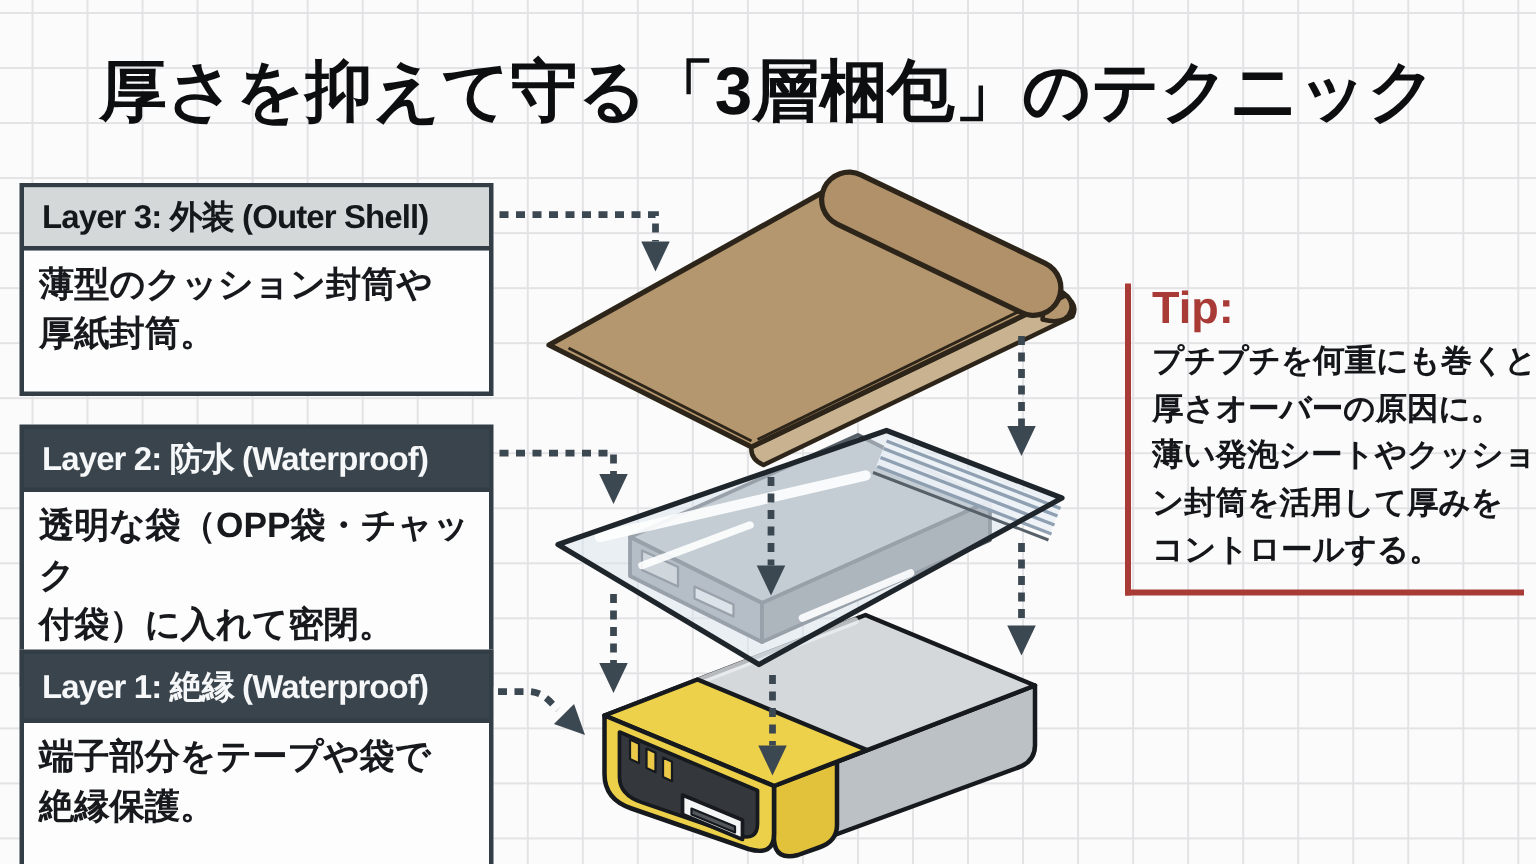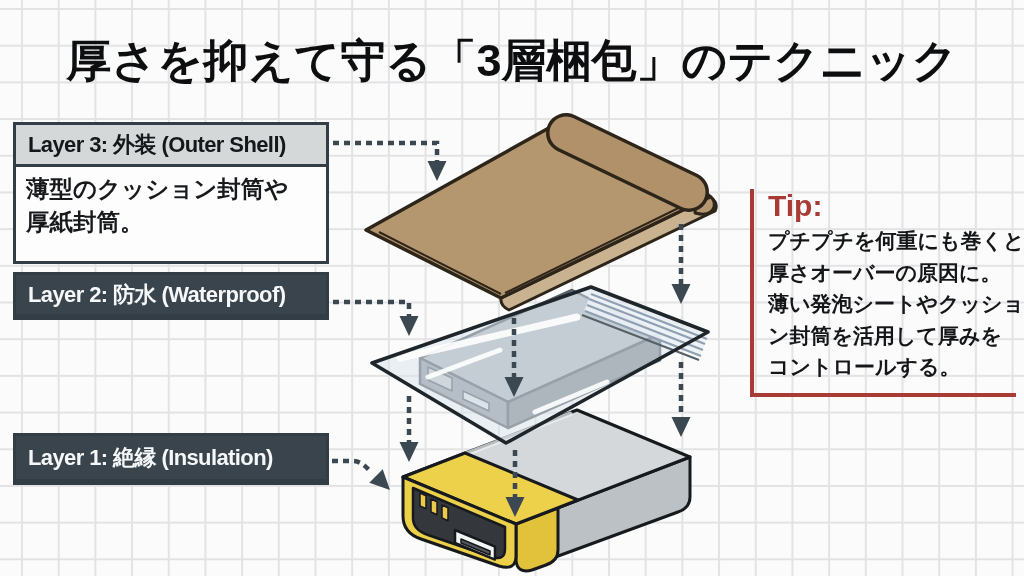--- a/index.html
+++ b/index.html
@@ -143,26 +143,30 @@
   </svg>
 
   <div class="title">厚さを抑えて守る「3層梱包」のテクニック</div>
 
   <div class="layer-box" style="top:122px;">
     <div class="layer-header light">Layer 3: 外装 (Outer Shell)</div>
     <div class="layer-body">薄型のクッション封筒や
 厚紙封筒。</div>
   </div>
 
-  <div class="layer-box" style="top:272px;">
+  <div class="layer-box" style="top:283px;">
     <div class="layer-header dark">Layer 2: 防水 (Waterproof)</div>
+    <div class="layer-body">透明な袋（OPP袋・チャック
+付袋）に入れて密閉。</div>
   </div>
 
   <div class="layer-box" style="top:433px;">
-    <div class="layer-header dark" style="height:46px;">Layer 1: 絶縁 (Insulation)</div>
+    <div class="layer-header dark" style="height:46px;">Layer 1: 絶縁 (Waterproof)</div>
+    <div class="layer-body">端子部分をテープや袋で
+絶縁保護。</div>
   </div>
 
   <div class="tip">
     <div class="tip-label">Tip:</div>
     <div class="tip-body">プチプチを何重にも巻くと
 厚さオーバーの原因に。
 薄い発泡シートやクッショ
 ン封筒を活用して厚みを
 コントロールする。</div>
   </div>

